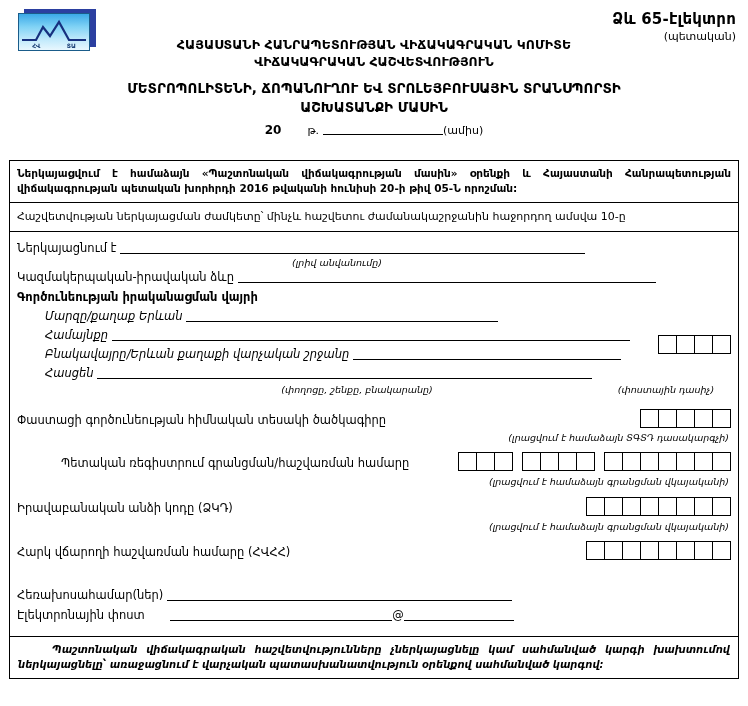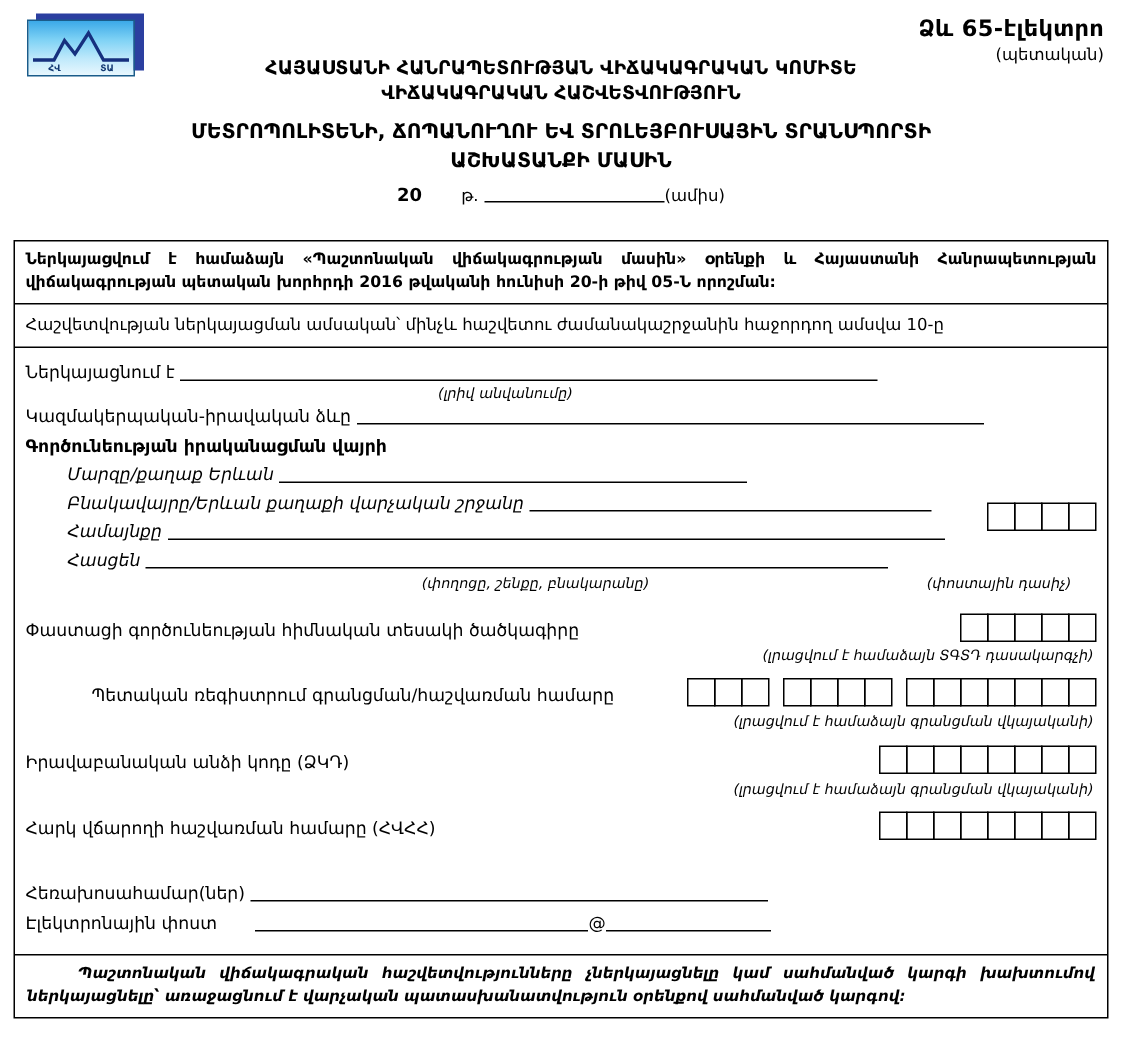--- a/index.html
+++ b/index.html
@@ -248,21 +248,21 @@
     <div class="dateline">
       <span class="yr">20</span><span class="gap"></span><span class="paren">թ.</span><span class="ul"></span><span class="paren">(ամիս)</span>
     </div>
   </div>
 
   <div class="frame">
 
     <div class="legal row-sep">Ներկայացվում է համաձայն «Պաշտոնական վիճակագրության մասին» օրենքի և Հայաստանի Հանրապետության վիճակագրության պետական խորհրդի 2016 թվականի հունիսի 20-ի թիվ 05-Ն որոշման:</div>
 
     <div class="deadline row-sep">
-      <span>Հաշվետվության ներկայացման ամսական՝ </span><b>մինչև հաշվետու ժամանակաշրջանին հաջորդող ամսվա 10-ը</b>
+      <span>Հաշվետվության ներկայացման ժամկետը՝ </span><b>մինչև հաշվետու ժամանակաշրջանին հաջորդող ամսվա 10-ը</b>
     </div>
 
     <div class="body-area row-sep">
 
       <div class="fld">
         <span class="lbl">Ներկայացնում է</span>
         <span class="line" style="width:465px"></span>
       </div>
       <div class="hint" style="width:560px;margin-left:40px;">(լրիվ անվանումը)</div>
 
@@ -274,27 +274,27 @@
       <div class="fld" style="margin-top:3px">
         <span class="lbl bold">Գործունեության իրականացման վայրի</span>
       </div>
 
       <div class="fld indent" style="margin-top:2px">
         <span class="lbl ital">Մարզը/քաղաք Երևան</span>
         <span class="line" style="width:312px"></span>
       </div>
 
       <div class="fld indent" style="margin-top:2px">
+        <span class="lbl ital">Համայնքը</span>
+        <span class="line" style="width:518px"></span>
+      </div>
+
+      <div class="fld indent" style="margin-top:2px">
         <span class="lbl ital">Բնակավայրը/Երևան քաղաքի վարչական շրջանը</span>
         <span class="line" style="width:268px"></span>
-      </div>
-
-      <div class="fld indent" style="margin-top:2px">
-        <span class="lbl ital">Համայնքը</span>
-        <span class="line" style="width:518px"></span>
       </div>
 
       <div class="fld indent" style="margin-top:2px">
         <span class="lbl ital">Հասցեն</span>
         <span class="line" style="width:495px"></span>
       </div>
 
       <div class="boxes abs" style="right:7px;top:103px;">
         <div class="cell"></div>
         <div class="cell"></div>

